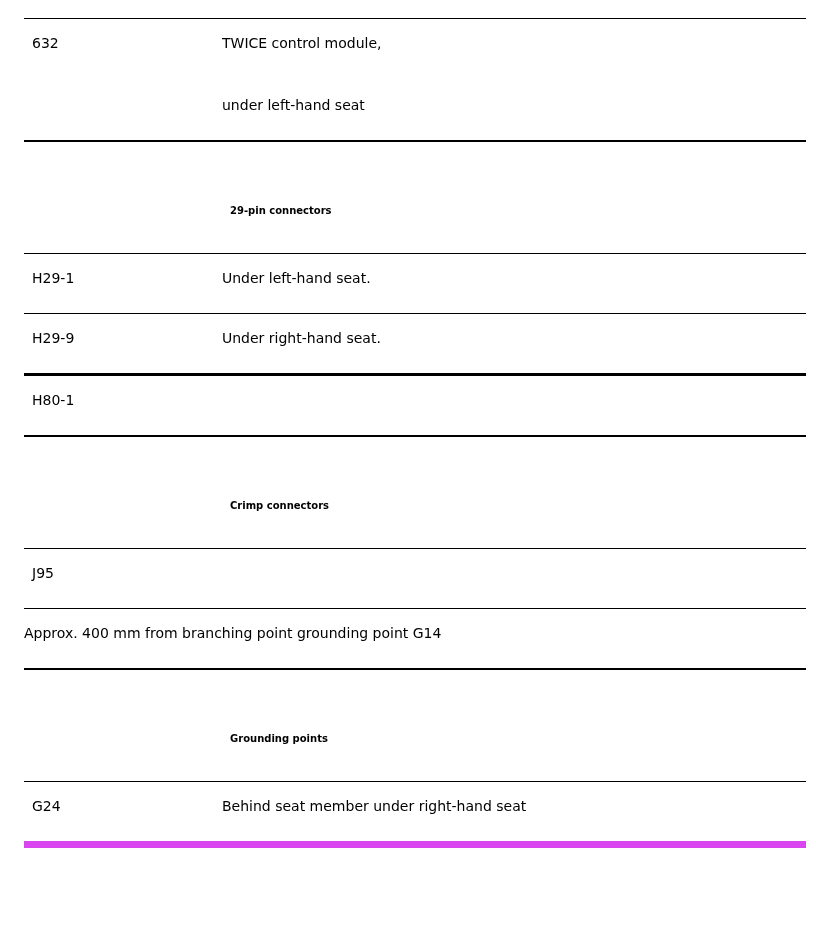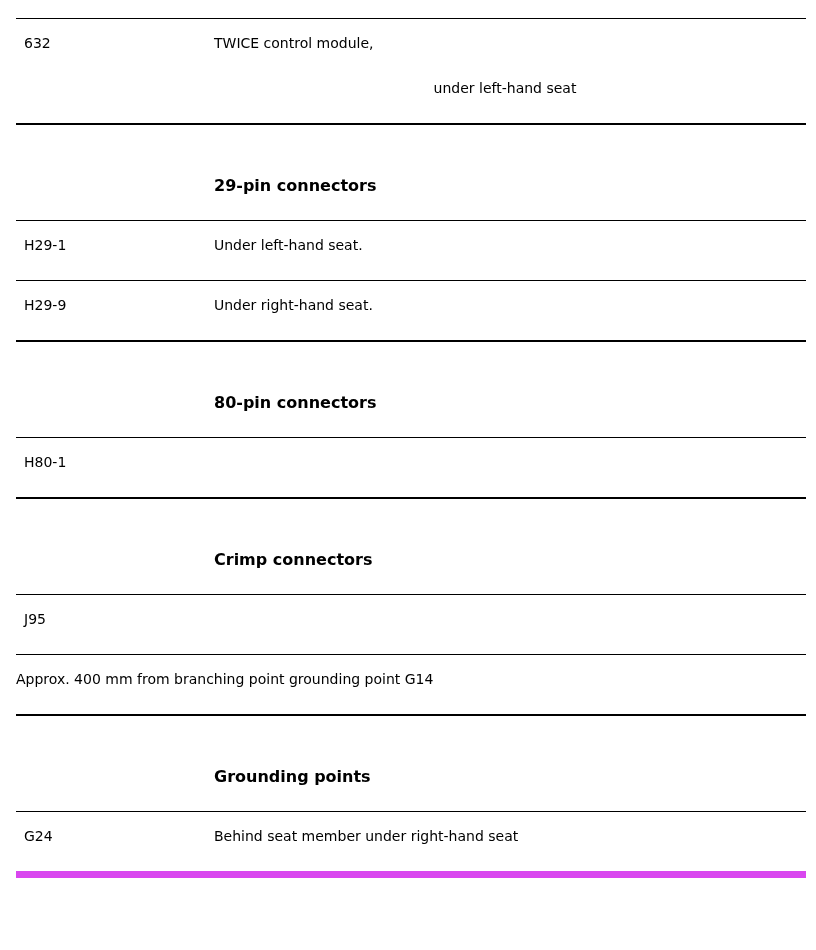--- a/index.html
+++ b/index.html
@@ -13,31 +13,31 @@
     height: 950px;
     overflow: hidden;
     color: #000000;
     font-family: "DejaVu Sans", "Liberation Sans", sans-serif;
     font-size: 14px;
     line-height: 17px;
   }
   .page {
     width: 816px;
     height: 950px;
-    padding: 18px 10px 0 16px;
+    padding: 18px 10px 0 24px;
   }
   .tsection {
     border-bottom: 2px solid #000000;
   }
   .tsection.final {
     border-bottom: 7px solid #d946ef;
   }
   .section-header {
-    margin: 0;
-    font-size: 16px;
+    margin: 8px;
+    font-size: 10px;
     font-weight: bold;
     padding: 52px 0 26px 198px;
   }
   .row {
     display: flex;
     align-items: flex-start;
     border-top: 1px solid #000000;
     padding: 16px 0 26px 0;
   }
   .col-code {
@@ -46,22 +46,21 @@
     padding-left: 8px;
   }
   .col-desc {
     flex: 1 1 auto;
     padding-right: 10px;
   }
   .col-desc p {
     margin: 0;
   }
   .col-desc.spaced p + p {
-    margin-top: 28px;
-    text-align: center;
+    margin-top: 45px;
   }
 </style>
 </head>
 <body>
 
 <div class="page">
 
   <section class="tsection">
     <div class="row">
       <div class="col-code">632</div>
@@ -82,21 +81,20 @@
     </div>
     <div class="row">
       <div class="col-code">H29-9</div>
       <div class="col-desc">
         <p>Under right-hand seat.</p>
       </div>
     </div>
   </section>
 
   <section class="tsection">
-    <h2 class="section-header">80-pin connectors</h2>
     <div class="row">
       <div class="col-code">H80-1</div>
     </div>
   </section>
 
   <section class="tsection">
     <h2 class="section-header">Crimp connectors</h2>
     <div class="row">
       <div class="col-code">J95</div>
     </div>

